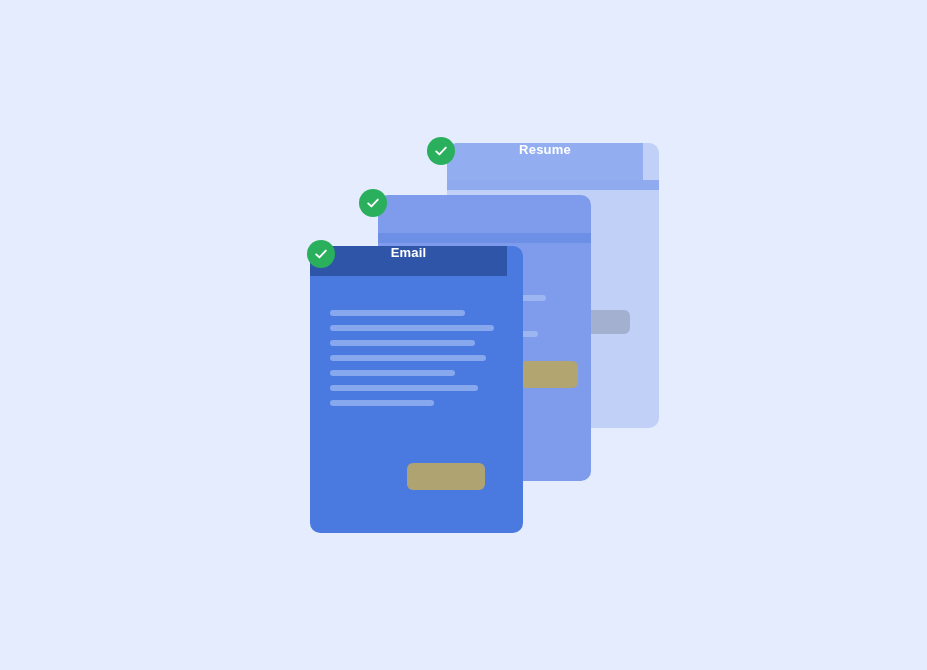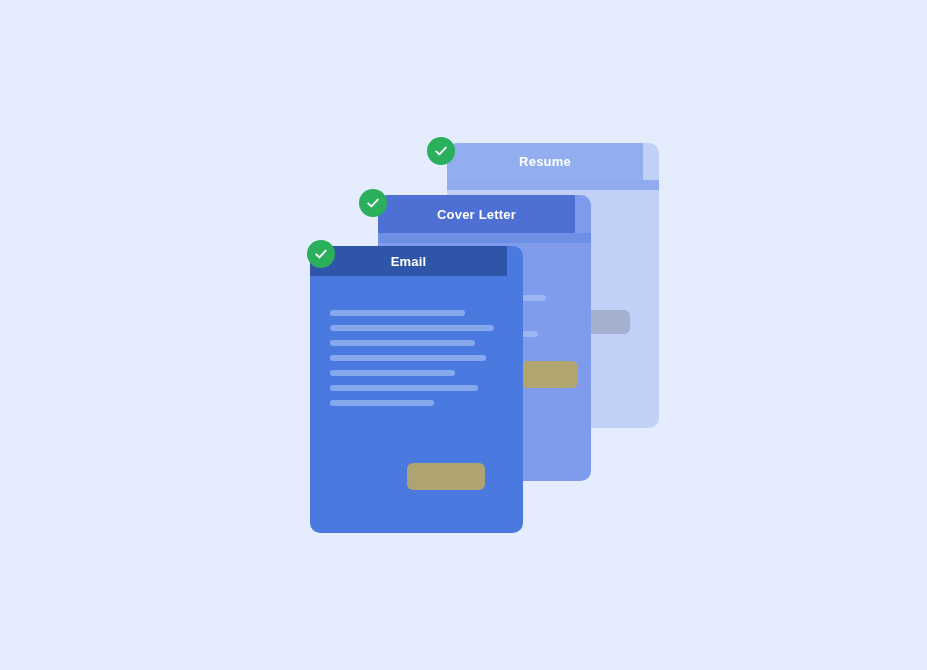--- a/index.html
+++ b/index.html
@@ -24,21 +24,20 @@
     position: absolute;
     border-radius: 10px;
     overflow: hidden;
   }
   .card-header {
     position: absolute;
     left: 0;
     right: 16px;
     top: 0;
     display: flex;
-    align-items: center;
     justify-content: center;
   }
   .card-title {
     color: #ffffff;
     font-weight: bold;
     font-size: 13px;
     letter-spacing: 0.2px;
     line-height: 1;
     white-space: nowrap;
   }
@@ -167,23 +166,20 @@
     <div class="line" style="left:38px; top:79px;  width:52px;"></div>
     <div class="line" style="left:38px; top:107px; width:30px;"></div>
     <div class="line" style="left:24px; top:130px; width:62px;"></div>
     <div class="line" style="left:24px; top:148px; width:18px;"></div>
     <div class="line" style="left:24px; top:169px; width:38px;"></div>
 
     <div class="cta"></div>
   </div>
 
   <div class="card" id="card-cover">
-    <div class="card-header">
-      <span class="card-title">Cover Letter</span>
-    </div>
     <div class="header-accent"></div>
 
     <div class="line" style="left:20px; top:82px;  width:120px;"></div>
     <div class="line" style="left:20px; top:100px; width:148px;"></div>
     <div class="line" style="left:20px; top:118px; width:110px;"></div>
     <div class="line" style="left:20px; top:136px; width:140px;"></div>
     <div class="line" style="left:20px; top:154px; width:96px;"></div>
 
     <div class="cta"></div>
   </div>

